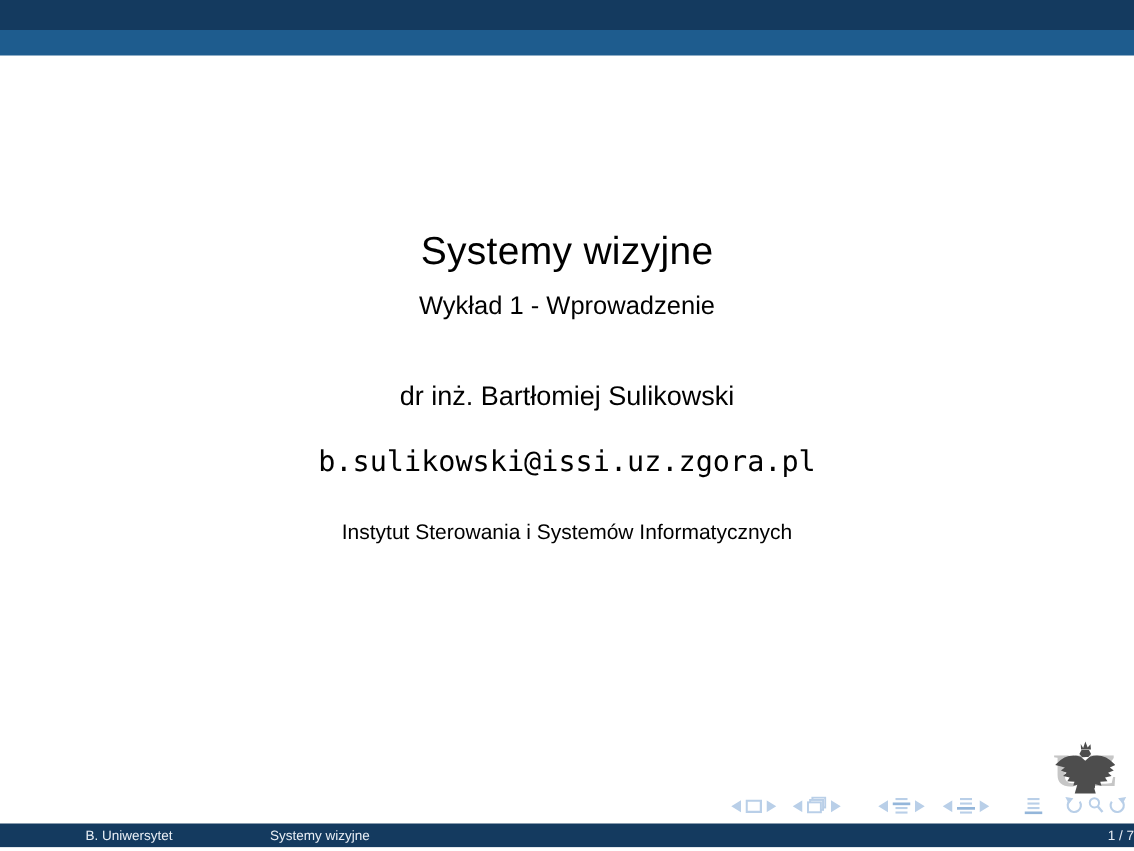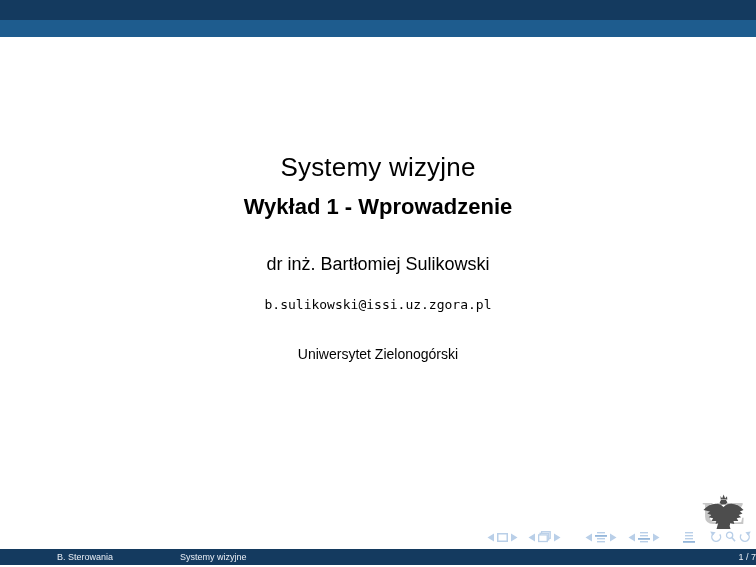--- a/index.html
+++ b/index.html
@@ -2,23 +2,23 @@
 <html style="--header-dark: #143a5f; --header-light: #1e5c8e; --footer-bg: #143a5f; --footer-text: #e9eef5; --nav-icon: #b9cfe8; --nav-icon-strong: #94b6da; --logo-letters: #c6c6c6; --logo-eagle: #4d4d4d; --body-text: #000000;"><head>
 <meta charset="utf-8">
 <style>
   html,body{margin:0;padding:0;background:#ffffff;}
   .slide{position:relative;width:756px;height:565px;background:#fff;overflow:hidden;
          font-family:"Liberation Sans",sans-serif;color:#000;}
   .bar-dark{position:absolute;top:0;left:0;width:756px;height:20px;background:var(--header-dark,#143a5f);}
   .bar-light{position:absolute;top:20px;left:0;width:756px;height:17px;background:var(--header-light,#1e5c8e);}
   .centered{position:absolute;left:0;right:0;text-align:center;}
   .title{top:152px;font-size:26px;font-weight:400;letter-spacing:.2px;}
-  .subtitle{top:194px;font-size:22px;font-weight:bold;}
+  .subtitle{top:194px;font-size:17px;}
   .author{top:254px;font-size:18px;}
-  .email{top:297px;font-size:13px;font-family:"DejaVu Sans Mono","Liberation Mono",monospace;}
+  .email{top:297px;font-size:19px;font-family:"DejaVu Sans Mono","Liberation Mono",monospace;}
   .institute{top:346px;font-size:14px;line-height:17.5px;}
   
   .logo{position:absolute;left:701px;top:493px;width:45px;height:38px;}
   
   .navbar{position:absolute;left:487px;bottom:21px;height:14px;display:flex;align-items:center;
           color:var(--nav-icon,#b9cfe8);}
   .ngroup{display:flex;align-items:center;gap:3px;}
   .g2{margin-left:10px;} .g3{margin-left:24px;} .g4{margin-left:11px;}
   .g5{margin-left:23px;} .g6{margin-left:14px;}
   .nico{display:inline-flex;align-items:center;justify-content:center;cursor:pointer;}
@@ -39,21 +39,21 @@
 
   <div class="bar-dark"></div>
   <div class="bar-light"></div>
 
   <main>
     <h1 class="centered title" style="margin:0;">Systemy wizyjne</h1>
     <div class="centered subtitle">Wykład 1 - Wprowadzenie</div>
     <div class="centered author">dr inż. Bartłomiej Sulikowski</div>
     <div class="centered email">b.sulikowski@issi.uz.zgora.pl</div>
     <div class="centered institute">
-      <div>Uniwersytet Zielonogórski</div>
+      <div>Instytut Sterowania i Systemów Informatycznych</div>
     </div>
   </main>
 
   <div class="logo">
     <svg width="45" height="38" viewBox="0 0 45 38">
       <text x="1" y="31" font-family="Liberation Serif, serif" font-size="31" font-weight="bold" fill="#c6c6c6">UZ</text>
       <g fill="#4d4d4d">
         <path d="M19.5 3 l1.6 2.6 L22.6 1.4 l1.5 4 L26 3.2 l.3 3.4 h-6.6 z"></path>
         <path d="M20 7 h5 l1.4 2.6 -1.8 2 h-4.2 l-1.8 -2 z"></path>
         <path d="M2.5 17 q7.5 -8.5 17 -5.5 l3 2.6 3 -2.6 q9.5 -3 17 5.5 l-3.6 1.6 2.6 2 -3.8 1.5 2.4 2.2 -4.4 1 1.6 2.6 -4.8 .2 .8 2.8 -4.2 -1 -.2 2.8 -3.4 -2 -1.4 2.6 -1.8 -2.6 -3.4 2 -.2 -2.8 -4.2 1 .8 -2.8 -4.8 -.2 1.6 -2.6 -4.4 -1 2.4 -2.2 -3.8 -1.5 2.6 -2 z"></path>
@@ -172,18 +172,18 @@
           <g transform="translate(13,0) scale(-1,1)">
             <path d="M10.8 3.4 A4.4 4.4 0 1 1 4.3 2.6" fill="none" stroke="currentColor" stroke-width="1.4"></path>
             <polygon points="1.2,0.4 6.6,1.2 3.6,4.8" fill="currentColor"></polygon>
           </g>
         </svg>
       </span>
     </span>
   </nav>
 
   <footer class="footer">
-    <span class="f-author">B. Sterowania</span>
+    <span class="f-author">B. Uniwersytet</span>
     <span class="f-title">Systemy wizyjne</span>
     <span class="f-page">1 / 7</span>
   </footer>
 
 </div>
 
 </body></html>

